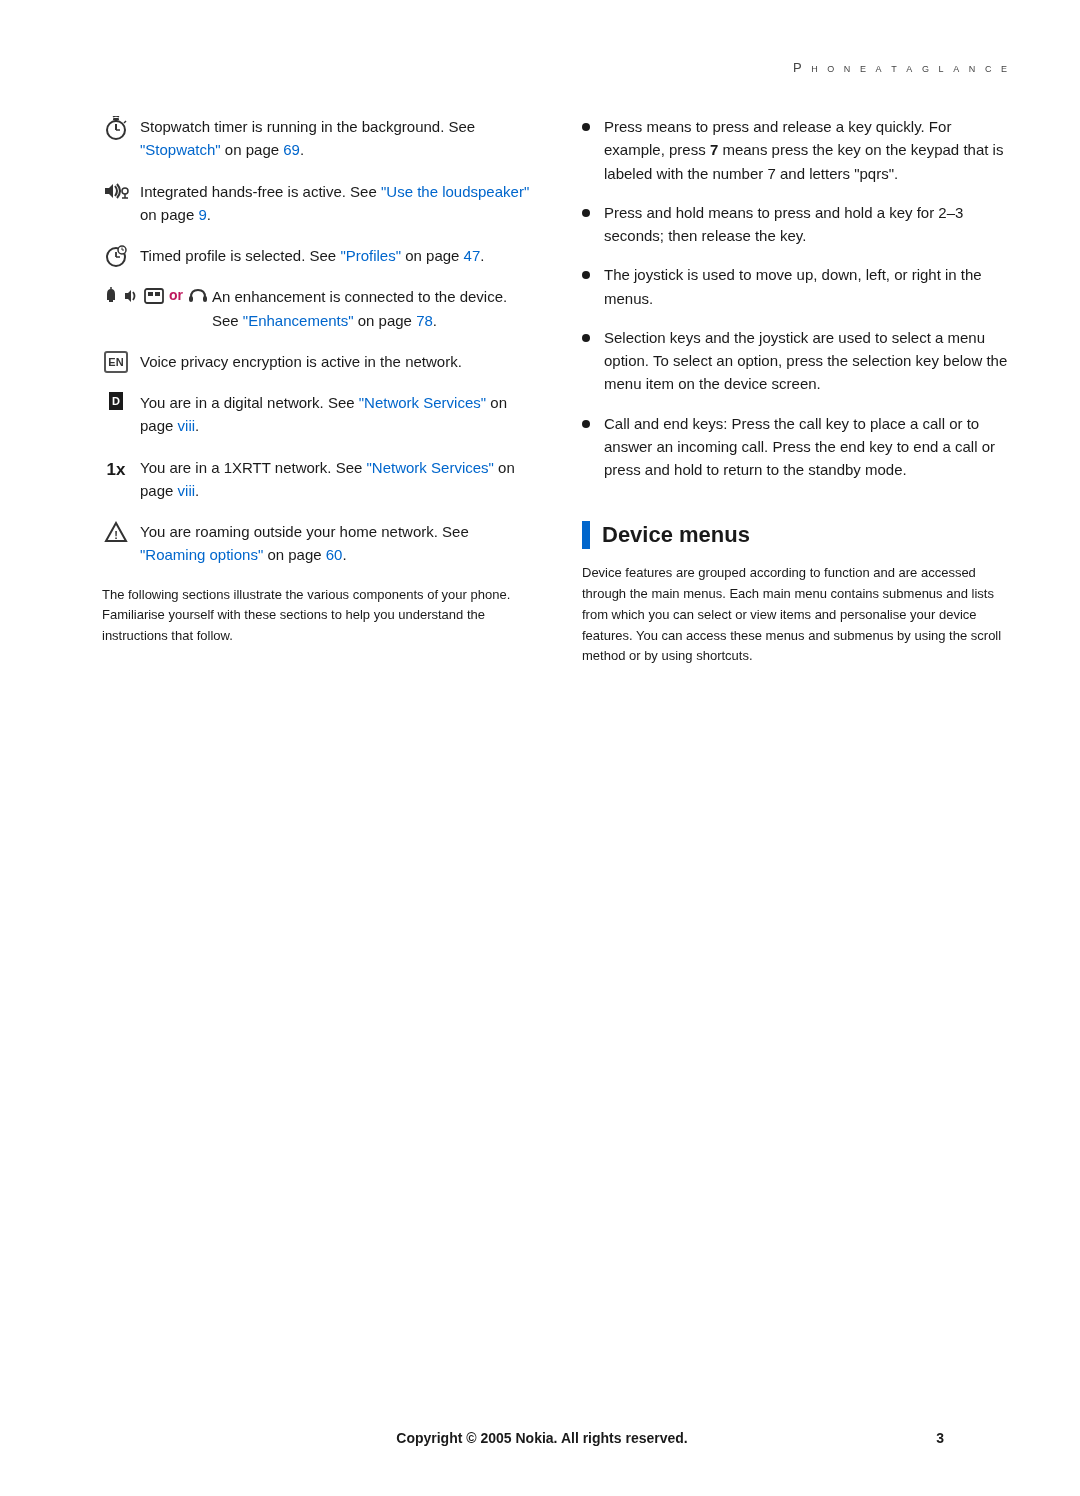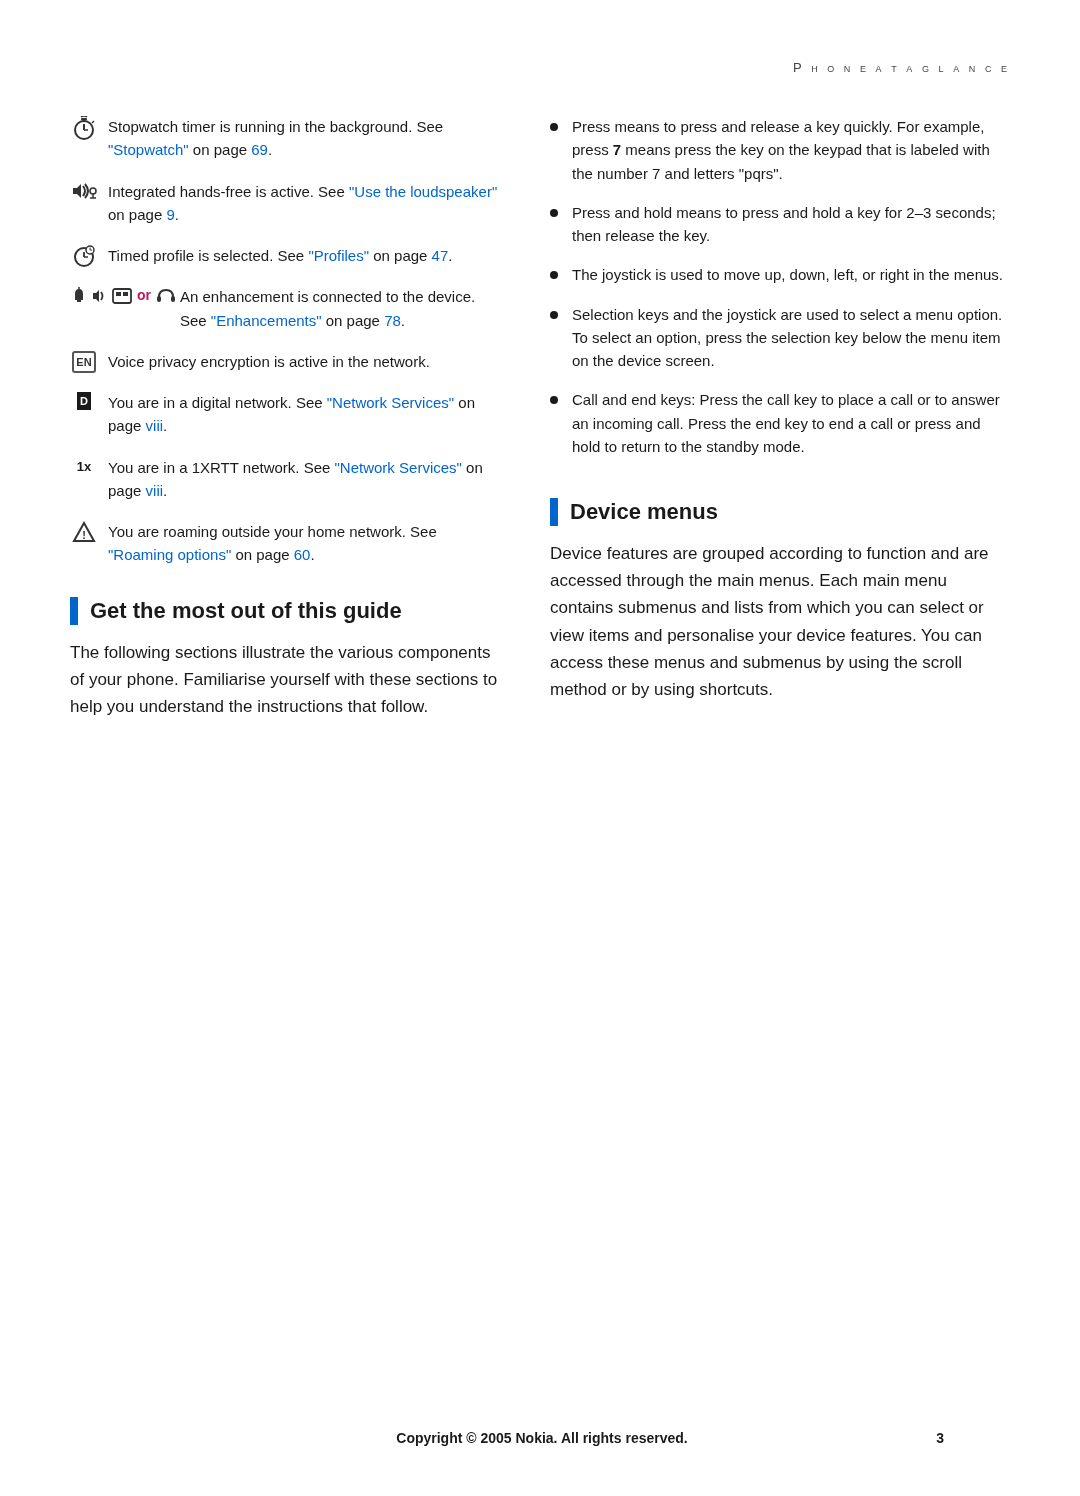--- a/index.html
+++ b/index.html
@@ -14,21 +14,21 @@
       font-size: 15px;
       color: #1a1a1a;
       width: 1080px;
       min-height: 1496px;
       position: relative;
     }
 
     .page {
       width: 1080px;
       min-height: 1496px;
-      padding: 60px 70px 80px 70px;
+      padding: 60px 70px 80px 102px;
       position: relative;
     }
 
     .page-header {
       text-align: right;
       font-size: 13px;
       letter-spacing: 3px;
       color: #444;
       margin-bottom: 40px;
       font-variant: small-caps;
@@ -91,21 +91,21 @@
       flex-shrink: 0;
     }
 
     .section-heading-text {
       font-size: 22px;
       font-weight: bold;
       color: #1a1a1a;
     }
 
     .section-body {
-      font-size: 17px;
+      font-size: 13px;
       line-height: 1.6;
       margin-bottom: 16px;
     }
 
     .bullet-list {
       list-style: none;
       padding: 0;
       margin: 0;
     }
 
@@ -287,43 +287,39 @@
           <div class="digital-d">D</div>
         </div>
         <div class="icon-text">
           You are in a digital network. See <a class="link" href="#">"Network Services"</a> on page <a class="link" href="#">viii</a>.
         </div>
       </div>
 
 
       <div class="icon-item">
         <div class="icon-symbol">
-          <span style="font-size:13px; font-weight:bold; color:#1a1a1a;">1x</span>
+          <span style="font-size:17px; font-weight:bold; color:#1a1a1a;">1x</span>
         </div>
         <div class="icon-text">
           You are in a 1XRTT network. See <a class="link" href="#">"Network Services"</a> on page <a class="link" href="#">viii</a>.
         </div>
       </div>
 
       <div class="icon-item">
         <div class="icon-symbol">
           <svg width="24" height="22" viewBox="0 0 24 22">
             <polygon points="12,2 22,20 2,20" fill="none" stroke="#333" stroke-width="2"></polygon>
             <text x="12" y="18" text-anchor="middle" fill="#333" font-size="11" font-weight="bold">!</text>
           </svg>
         </div>
         <div class="icon-text">
           You are roaming outside your home network. See <a class="link" href="#">"Roaming options"</a> on page <a class="link" href="#">60</a>.
         </div>
       </div>
 
-      <div class="section-heading">
-        <div class="section-heading-bar"></div>
-        <div class="section-heading-text">Get the most out of this guide</div>
-      </div>
 
       <p class="section-body">The following sections illustrate the various components of your phone. Familiarise yourself with these sections to help you understand the instructions that follow.</p>
 
     </div>
 
     <div class="right-column">
 
       <ul class="bullet-list">
         <li>
           <div class="bullet-dot"></div>

